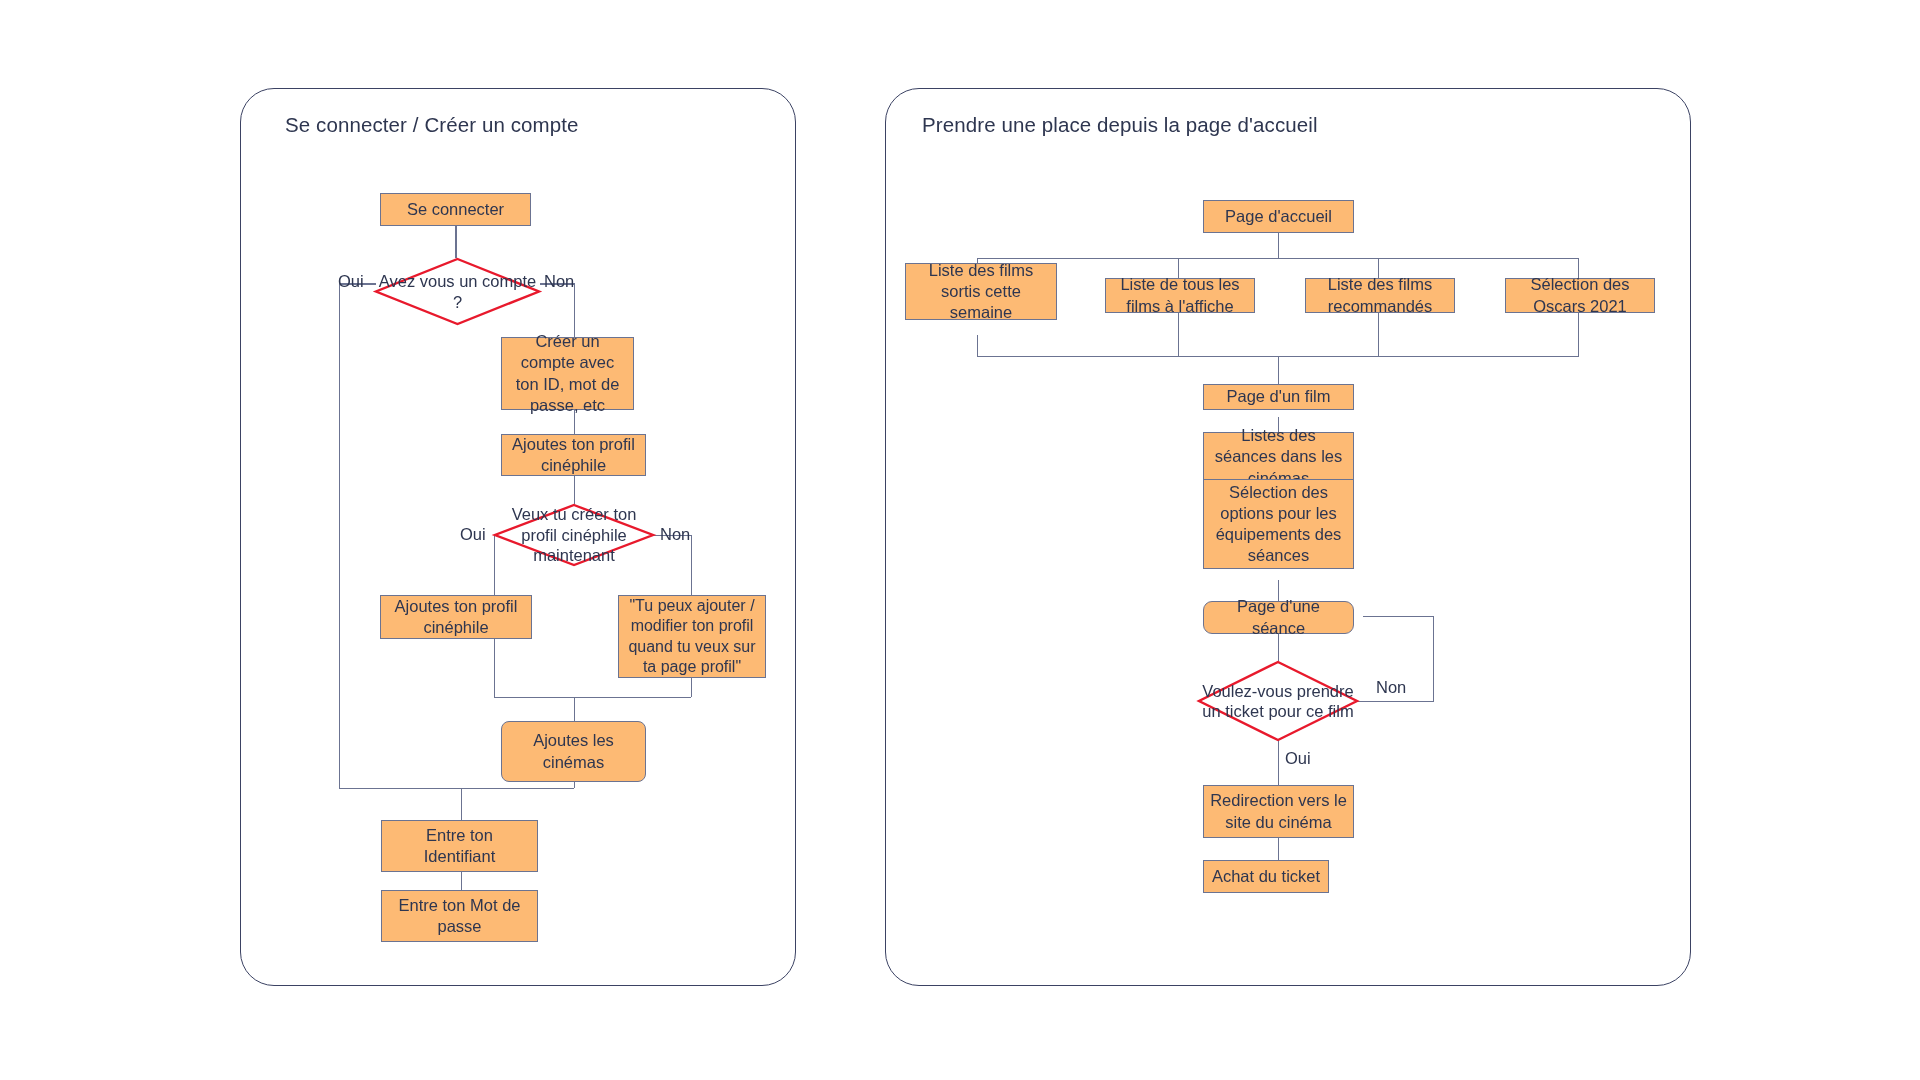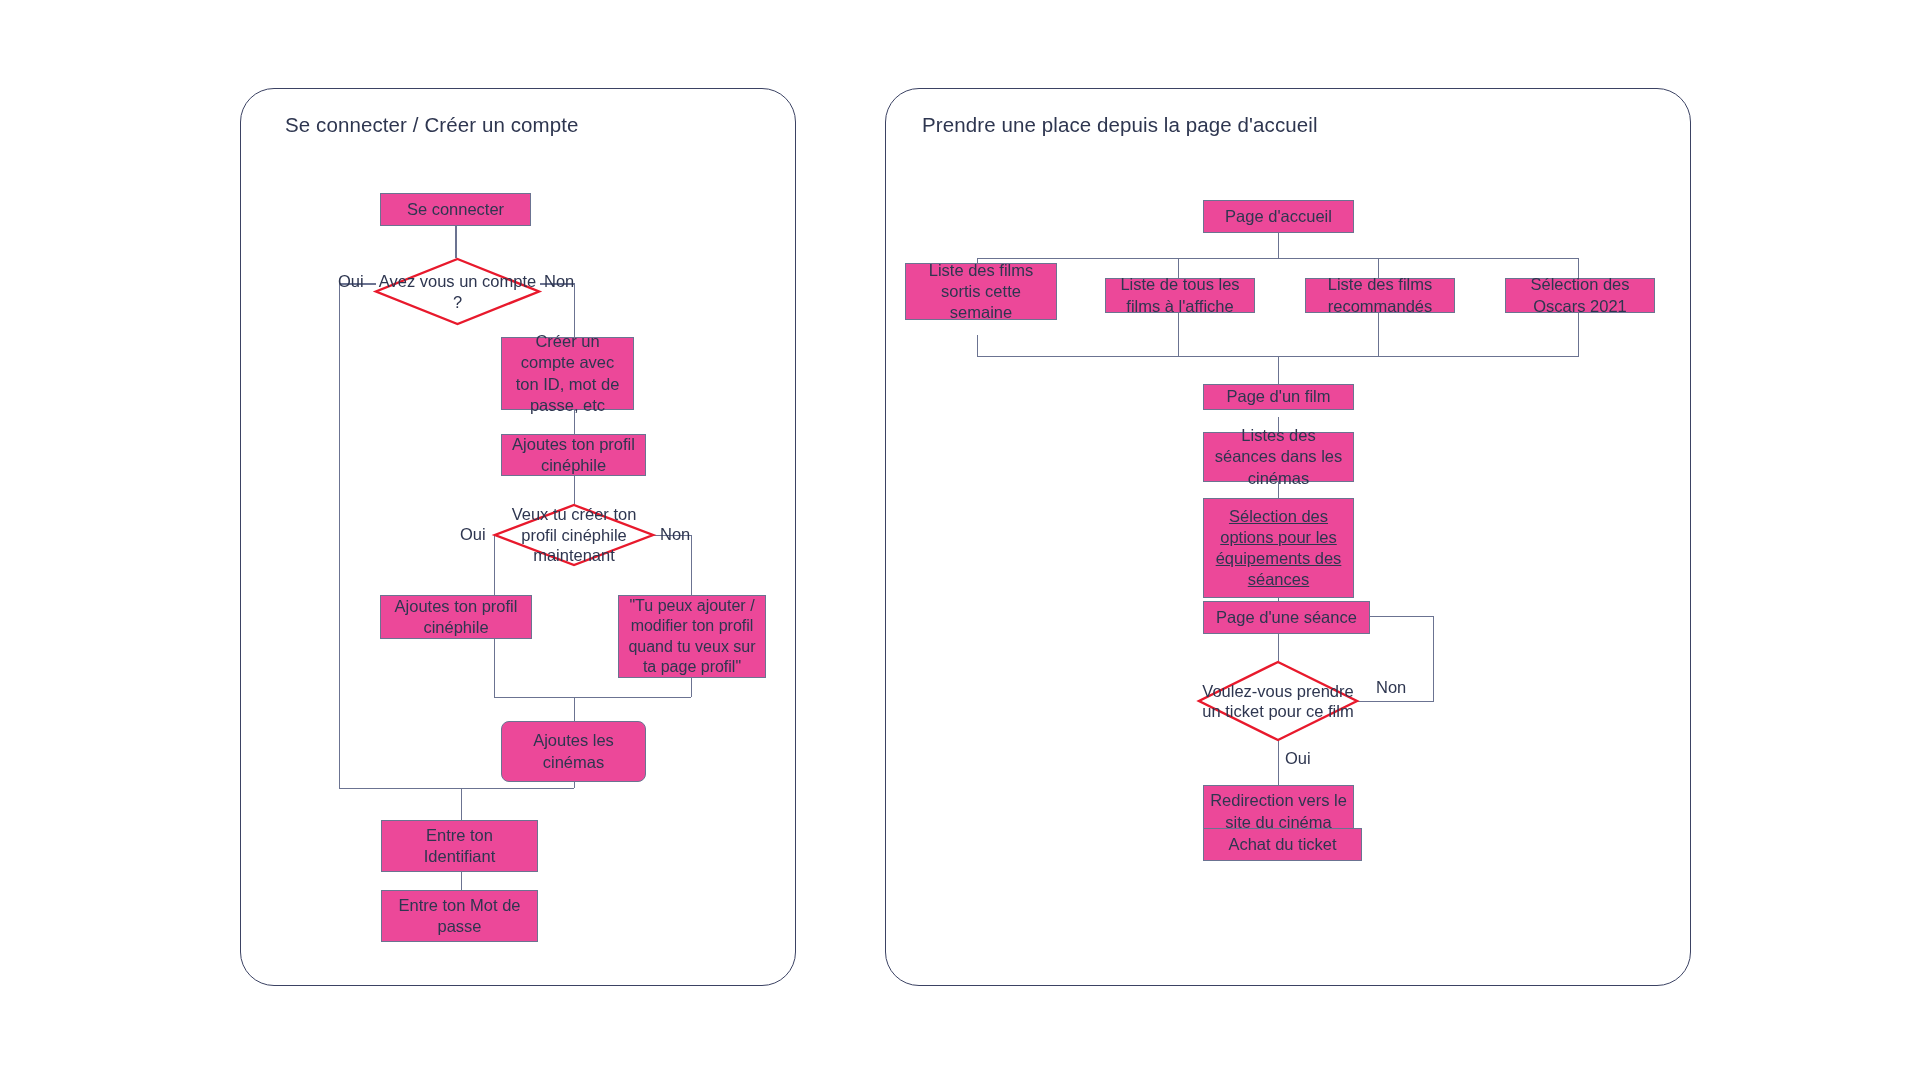--- a/index.html
+++ b/index.html
@@ -35,21 +35,21 @@
     letter-spacing: .1px;
   }
   #title-login   { left: 285px; top: 113px; }
   #title-booking { left: 922px; top: 113px; }
 
   
   .node {
     position: absolute;
     box-sizing: border-box;
     border: 1.4px solid #6b7391;
-    background: #ec4899;
+    background: #fdba74;
     color: #2e3650;
     font-size: 16.5px;
     line-height: 1.28;
     display: flex;
     align-items: center;
     justify-content: center;
     text-align: center;
     padding: 2px 6px;
     z-index: 4;
   }
@@ -222,29 +222,29 @@
 <div class="node" id="n-list-all" style="left:1105px; top:278px; width:150px; height:35px;">Liste de tous les films à l'affiche</div>
 
 <div class="node" id="n-list-reco" style="left:1305px; top:278px; width:150px; height:35px;">Liste des films recommandés</div>
 
 <div class="node" id="n-oscars" style="left:1505px; top:278px; width:150px; height:35px;">Sélection des Oscars 2021</div>
 
 <div class="node" id="n-film-page" style="left:1203px; top:384px; width:151px; height:26px;">Page d'un film</div>
 
 <div class="node" id="n-showtimes" style="left:1203px; top:432px; width:151px; height:50px;">Listes des séances dans les cinémas</div>
 
-<div class="node" id="n-options" style="left:1203px; top:498px; width:151px; height:100px;text-decoration:underline;">Sélection des options pour les équipements des séances</div>
-
-<div class="node" id="n-showtime-page" style="left:1203px; top:601px; width:167px; height:33px;">Page d'une séance</div>
+<div class="node" id="n-options" style="left:1203px; top:479px; width:151px; height:90px;">Sélection des options pour les équipements des séances</div>
+
+<div class="node" id="n-showtime-page" style="left:1203px; top:601px; width:151px; height:33px;border-radius:9px;">Page d'une séance</div>
 
 <div class="diamond" id="d-want-ticket" style="left:1198px; top:661px; width:160px; height:80px;">
   <svg width="160" height="80" viewBox="0 0 160 80" aria-hidden="true">
     <polygon points="80,1 159,40 80,79 1,40" fill="#ffffff" stroke="#e8192c" stroke-width="2.4"></polygon>
   </svg>
   <div class="dtext">Voulez-vous prendre un ticket pour ce film</div>
 </div>
 
 <div class="elabel" style="left:1376px; top:678px;">Non</div>
 <div class="elabel" style="left:1285px; top:749px;">Oui</div>
 
 <div class="node" id="n-redirect" style="left:1203px; top:785px; width:151px; height:53px;">Redirection vers le site du cinéma</div>
 
-<div class="node" id="n-buy-ticket" style="left:1203px; top:828px; width:159px; height:33px;">Achat du ticket</div>
+<div class="node" id="n-buy-ticket" style="left:1203px; top:860px; width:126px; height:33px;">Achat du ticket</div>
 
 </body></html>

